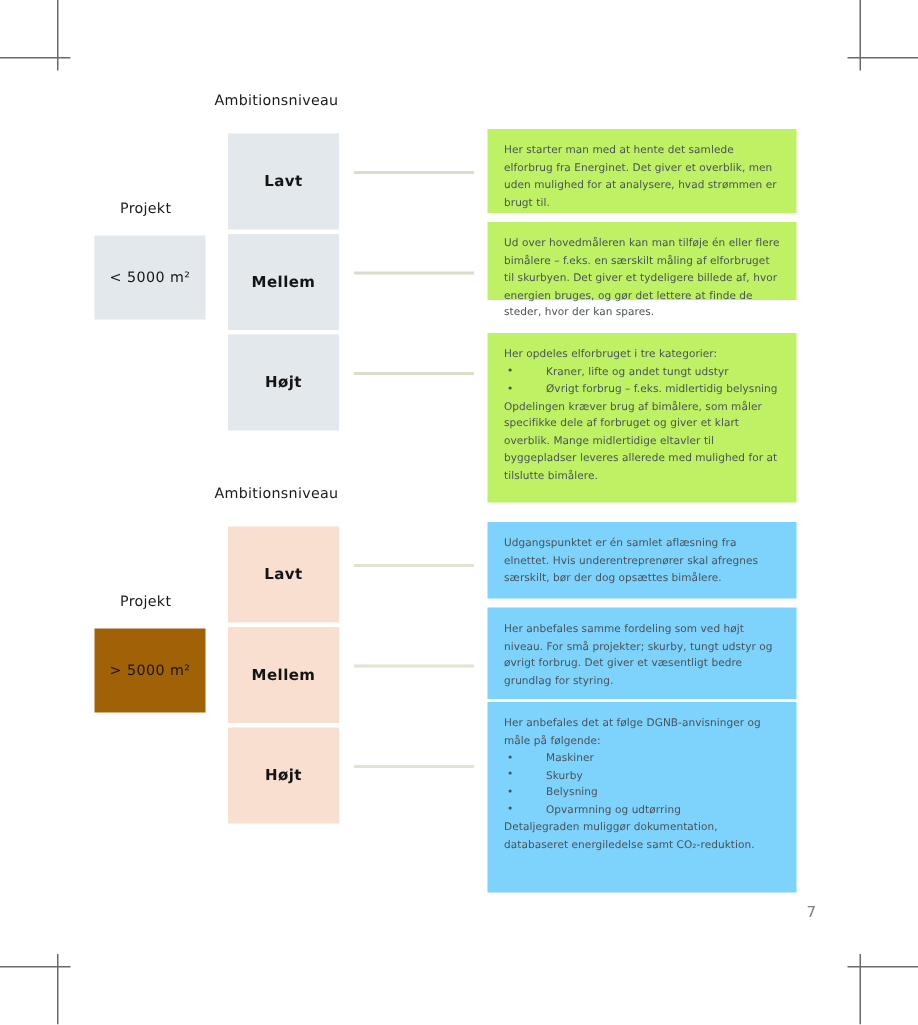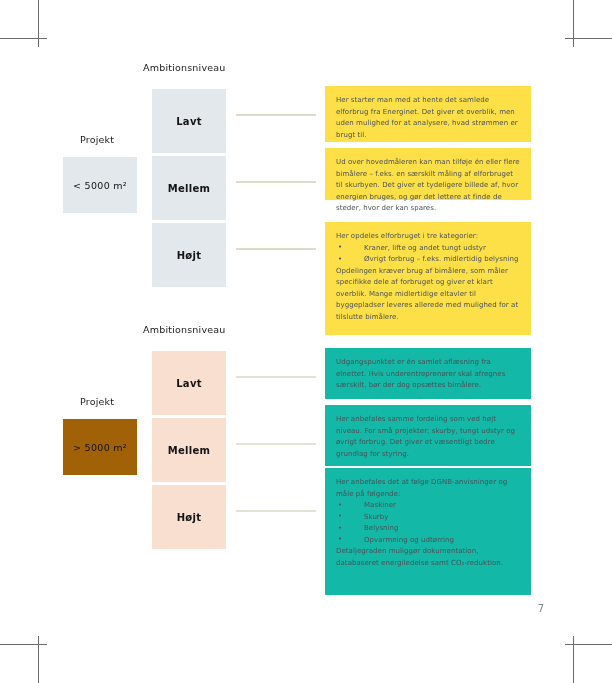--- a/index.html
+++ b/index.html
@@ -124,31 +124,31 @@
   }
   .panel ul li::before {
     content: "\2022";
     position: absolute;
     left: 2px;
     top: -0.5px;
     font-size: 7px;
   }
 
   
-  #section-1 .panel  { background: #fde047; }
+  #section-1 .panel  { background: #bef264; }
   #section-1 .level-box   { background: #e2e8ec; }
   #section-1 .project-box { background: #e2e8ec; }
   #section-1 .connector   { background: #dcddc8; }
 
   #p1 { top: 28px;  height: 56px; }
   #p2 { top: 90px;  height: 52px; }
   #p3 { top: 164px; height: 113px; }
 
   
-  #section-2 .panel  { background: #14b8a6; }
+  #section-2 .panel  { background: #7dd3fc; }
   #section-2 .level-box   { background: #f8dfd0; }
   #section-2 .project-box { background: #a16207; }
   #section-2 .connector   { background: #dfe4d3; }
 
   #p4 { top: 28px;  height: 51px; }
   #p5 { top: 85px;  height: 61px; }
   #p6 { top: 148px; height: 127px; }
 
   
   .page-number {

